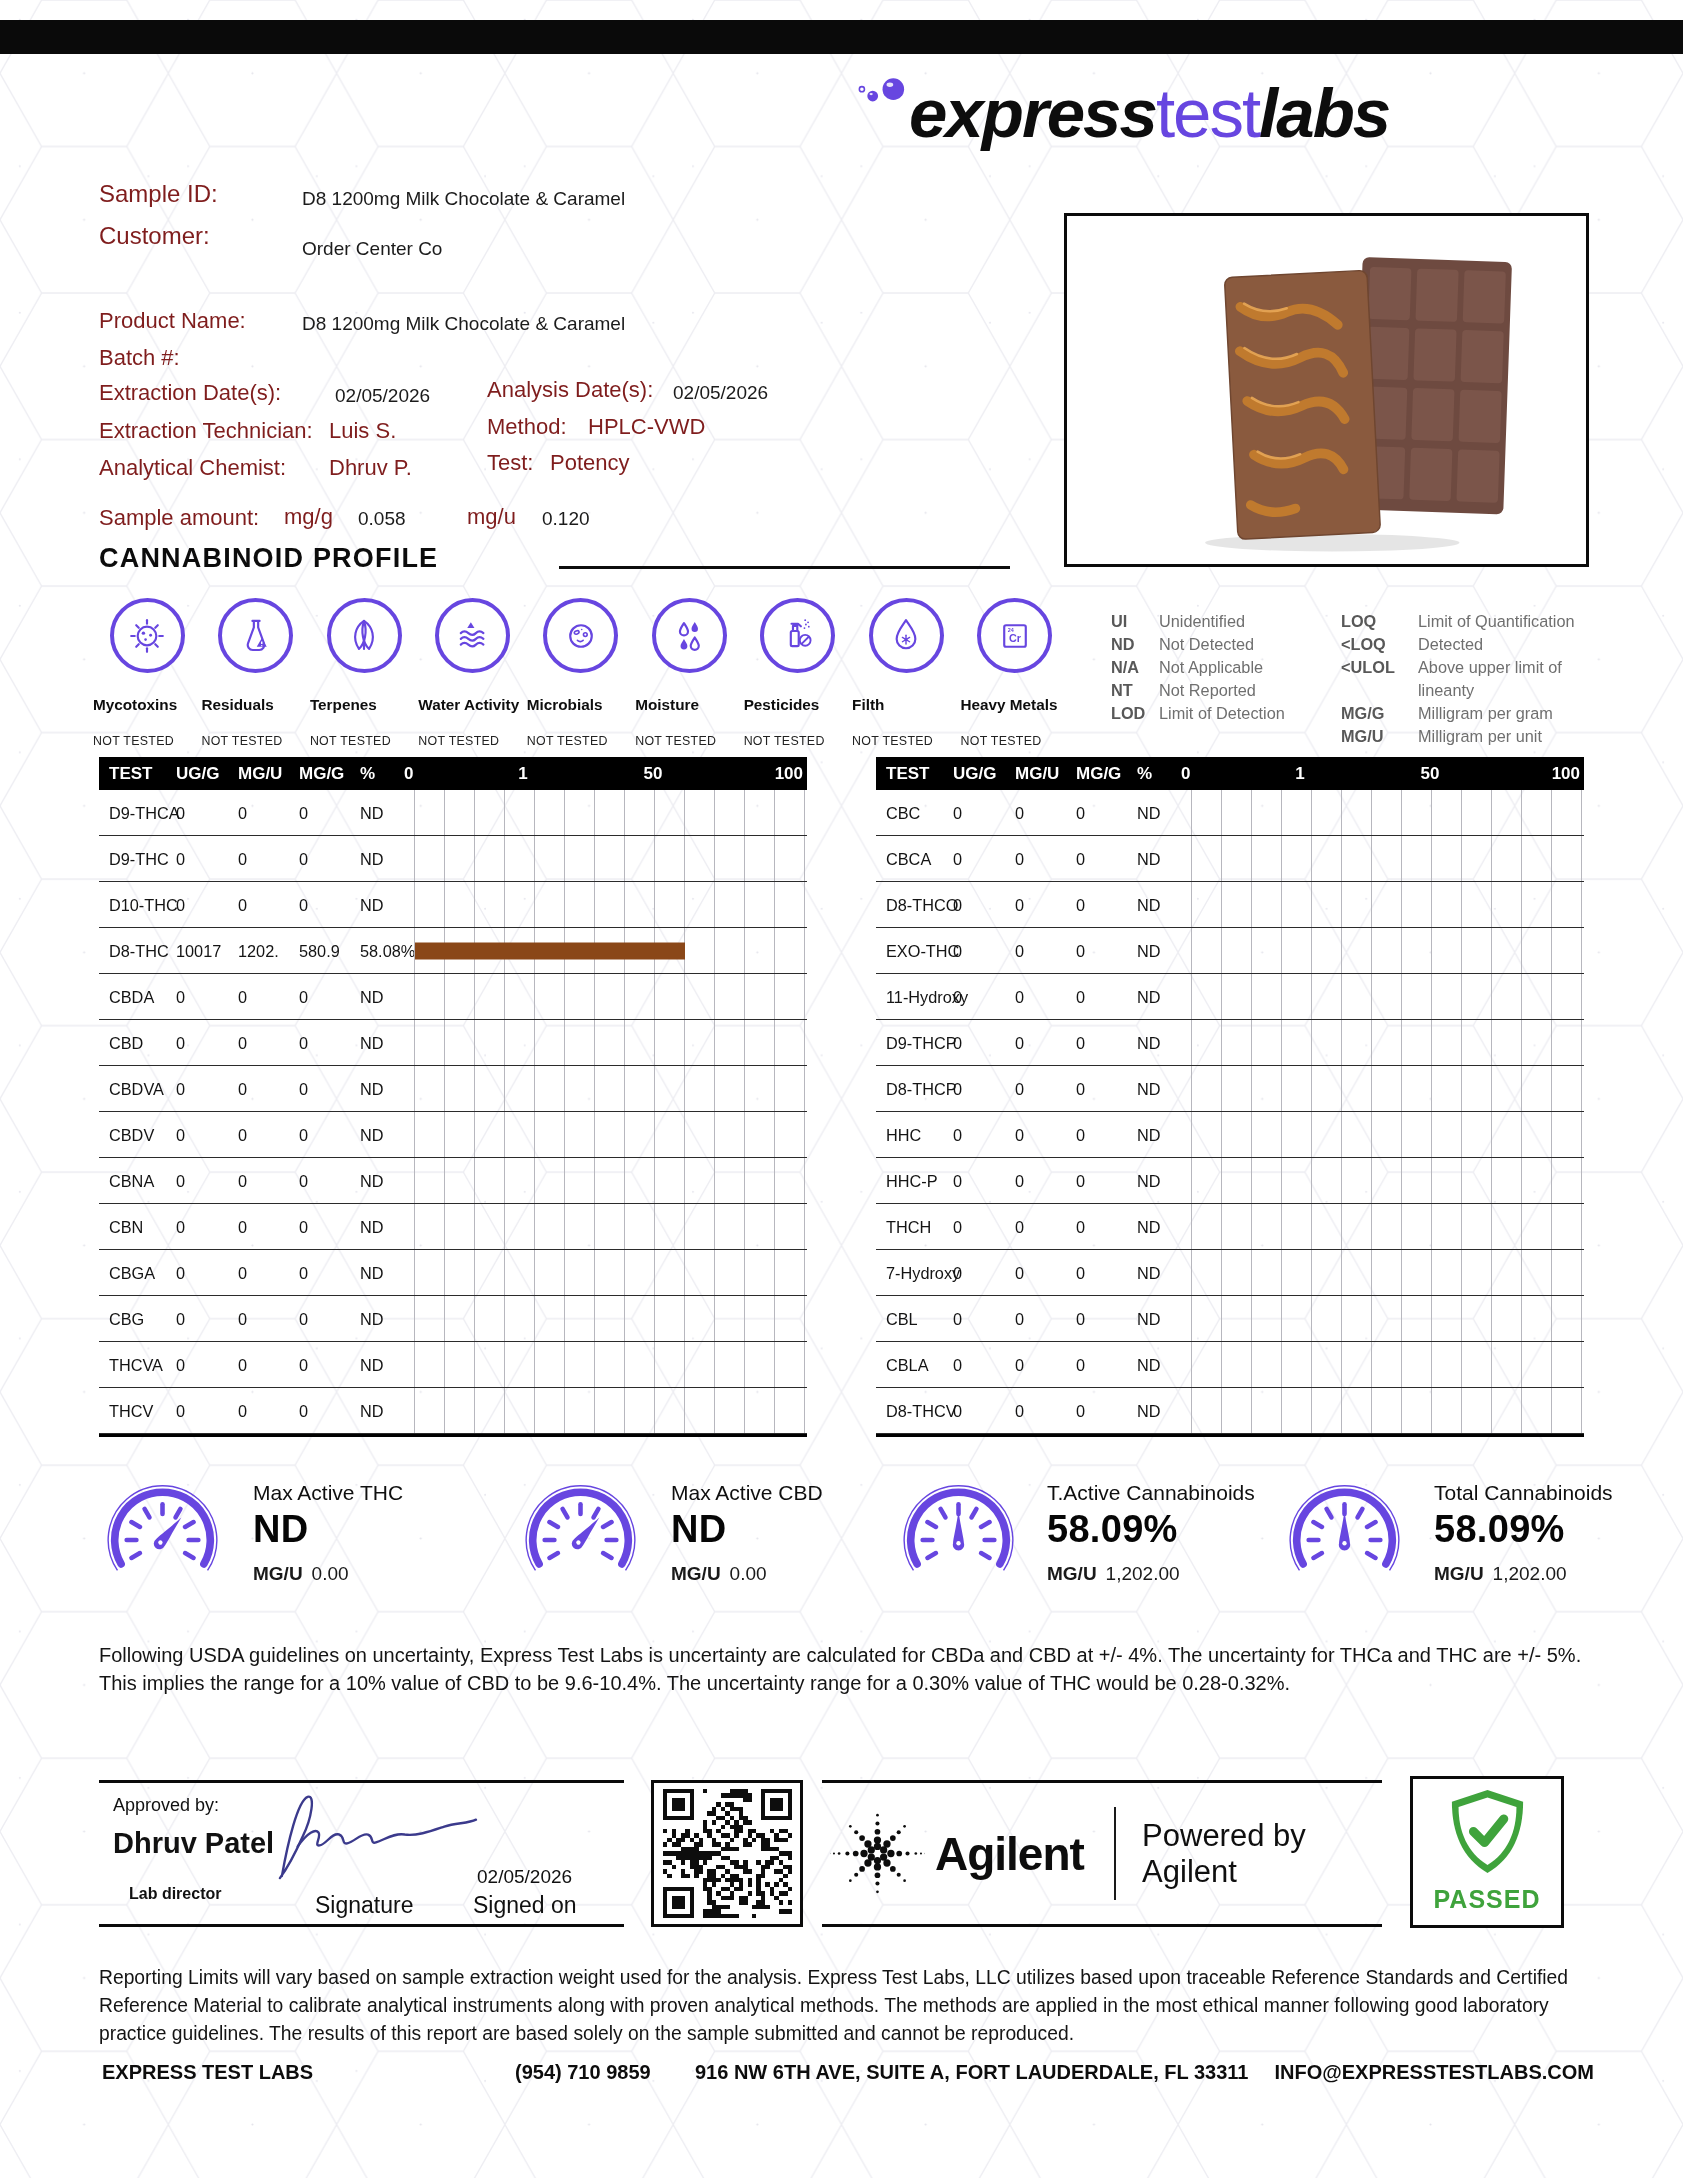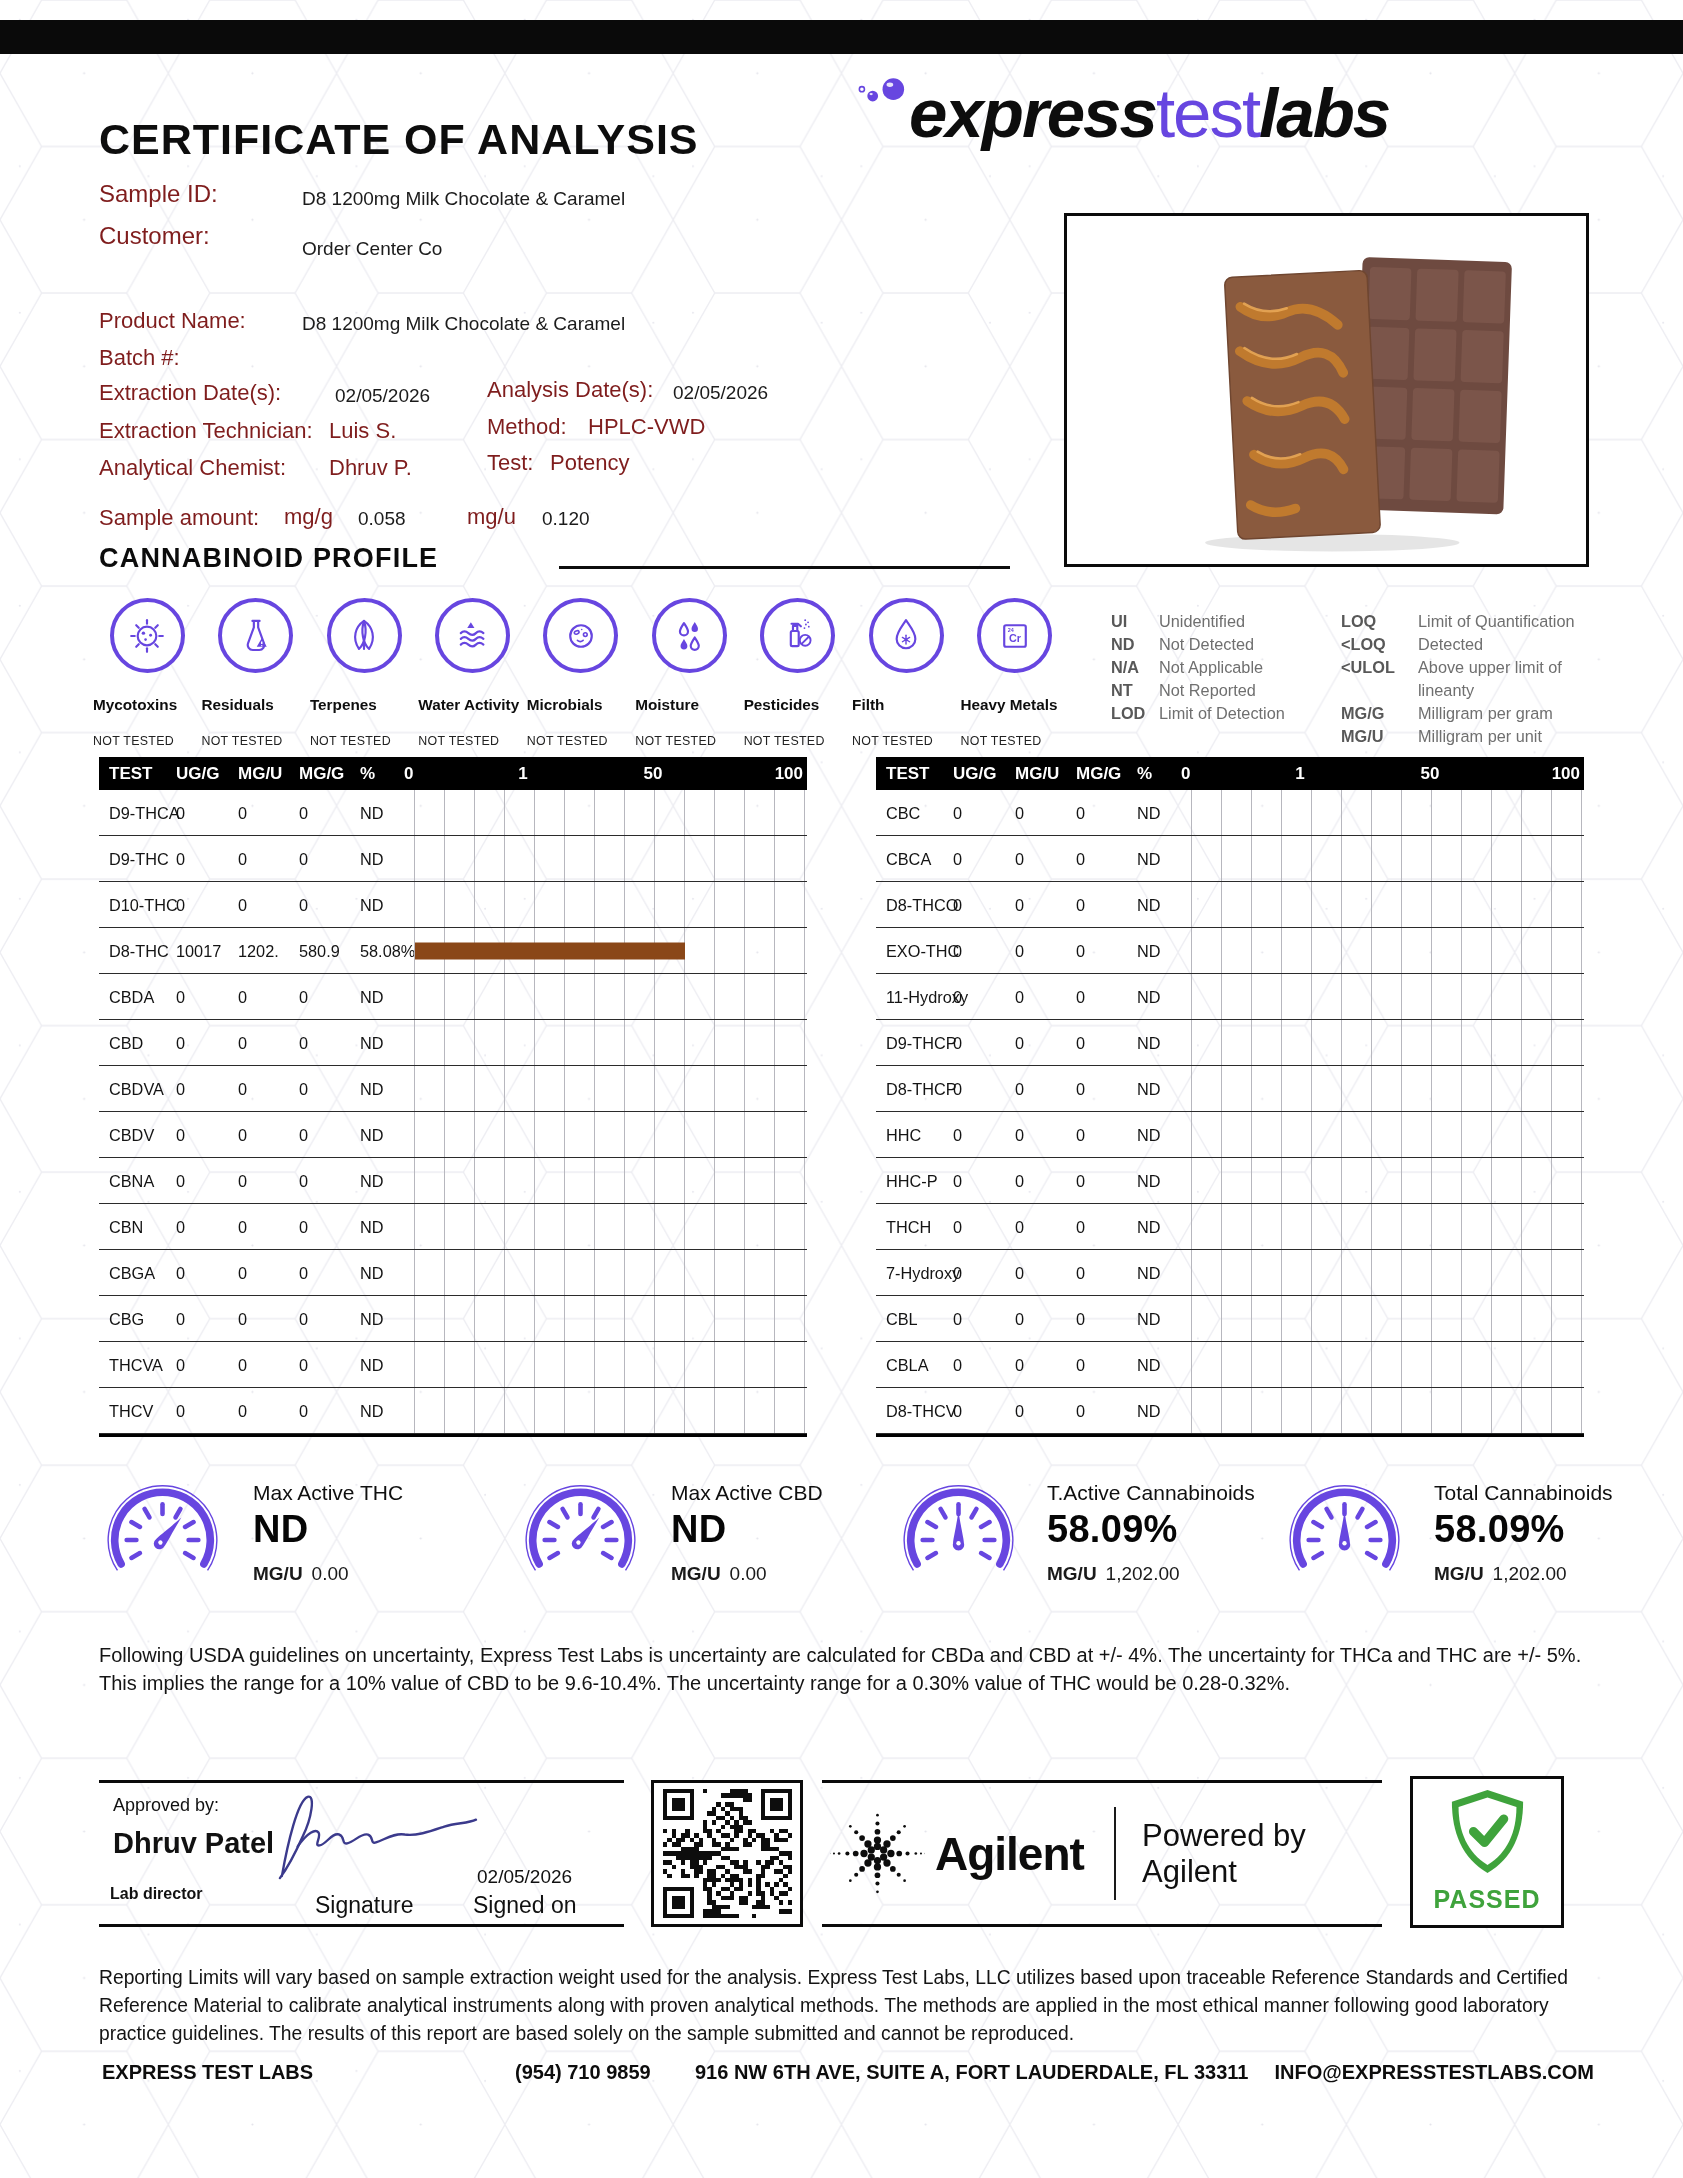--- a/index.html
+++ b/index.html
@@ -78,21 +78,20 @@
         <circle cx="20" cy="20" r="1" fill="#e8e8ef"></circle>
         <circle cx="150" cy="30" r="1" fill="#e8e8ef"></circle>
     </pattern>
   </defs>
   <rect width="1700" height="2200" fill="url(#hex)"></rect>
 </svg>
 
 <div class="content">
   <div class="topbar"></div>
 
-  <div class="title">CERTIFICATE OF ANALYSIS</div>
 
   <div class="logo">
     <svg class="bubbles" width="55" height="46" viewBox="0 0 56 46">
       <circle cx="6" cy="14" r="2.6" fill="none" stroke="#6746e0" stroke-width="1.6"></circle>
       <circle cx="17" cy="21" r="5.5" fill="#6746e0"></circle>
         <ellipse cx="15.4" cy="19" rx="1.7" ry="1.1" fill="#fff" opacity="0.85"></ellipse>
       <circle cx="38" cy="14" r="11" fill="#6746e0"></circle>
         <ellipse cx="34.5" cy="9.5" rx="3.4" ry="2.2" fill="#fff" opacity="0.85"></ellipse>
     </svg>
     <div class="logotext">
@@ -716,21 +715,21 @@
     <div class="gtitle">Total Cannabinoids</div>
     <div class="gvalue">58.09%</div>
     <div class="gunit"><span class="u">MG/U</span><span>1,202.00</span></div>
   </div>
 
   <div class="para" style="top:1641px">Following USDA guidelines on uncertainty, Express Test Labs is uncertainty are calculated for CBDa and CBD at +/- 4%. The uncertainty for THCa and THC are +/- 5%. This implies the range for a 10% value of CBD to be 9.6-10.4%. The uncertainty range for a 0.30% value of THC would be 0.28-0.32%.</div>
 
   <div class="apvbox">
     <div class="abs" style="left:14px;top:12px;font-size:18px">Approved by:</div>
     <div class="abs" style="left:14px;top:44px;font-size:29px;font-weight:800">Dhruv Patel</div>
-    <div class="abs" style="left:11px;top:102px;font-size:16px;font-weight:800">Lab director</div>
+    <div class="abs" style="left:30px;top:102px;font-size:16px;font-weight:800">Lab director</div>
     <svg class="abs" style="left:149px;top:2px" width="248" height="103" viewBox="0 0 250 104">
       <g fill="none" stroke="#3b3a8c" stroke-width="2.4" stroke-linecap="round">
         <path d="M34 92 C40 58 50 16 60 12 C68 9 64 34 55 52 C47 70 38 86 32 94"></path>
         <path d="M50 62 C60 48 68 44 71 48 C74 52 66 62 72 61 C79 60 84 48 92 50 C98 52 94 60 100 59 C108 57 114 48 121 50 C127 52 123 60 129 58 C138 55 148 48 158 50 C170 52 186 46 198 42 C210 38 222 39 230 35"></path>
       </g>
     </svg>
     <div class="abs" style="left:216px;top:109px;font-size:23px">Signature</div>
     <div class="abs" style="left:378px;top:83px;font-size:19px">02/05/2026</div>
     <div class="abs" style="left:374px;top:109px;font-size:23px">Signed on</div>
   </div>

